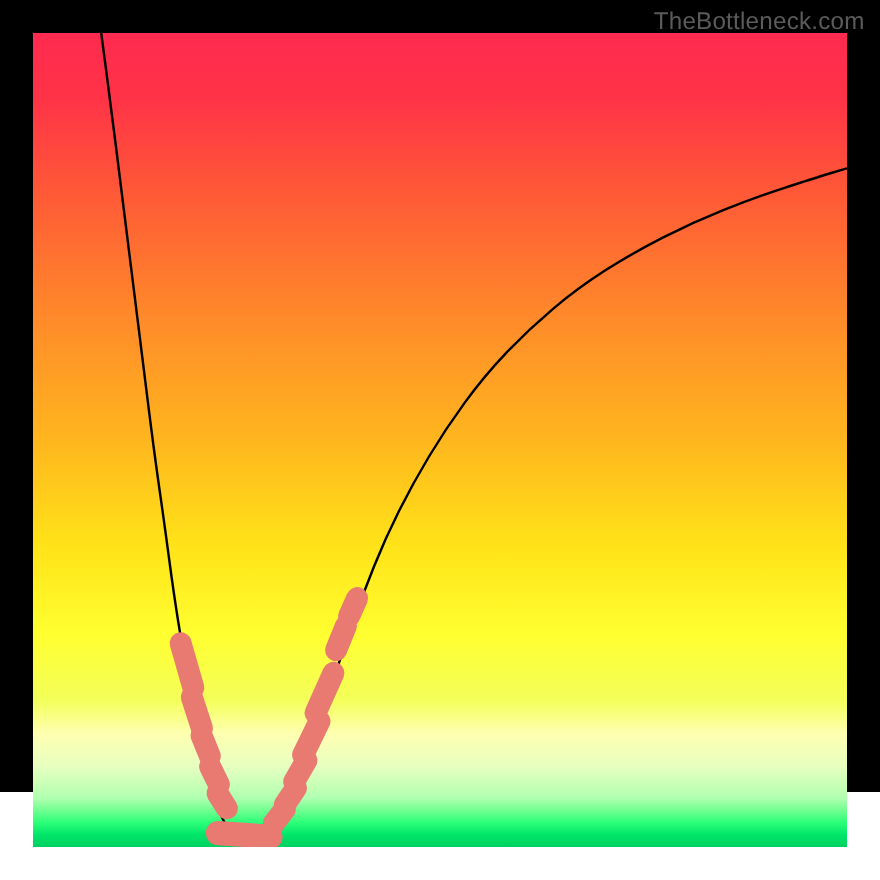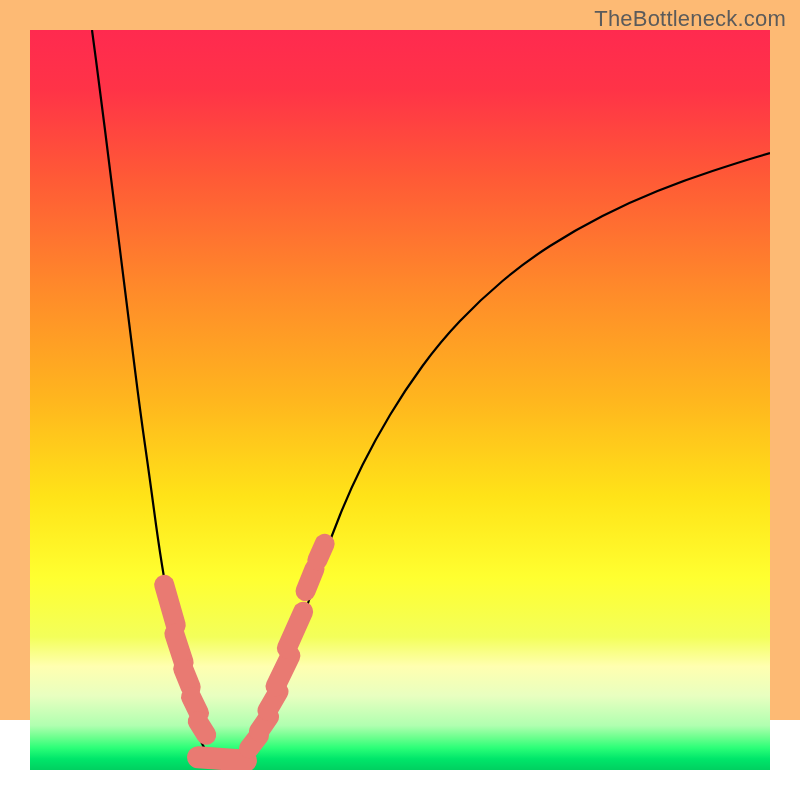--- a/index.html
+++ b/index.html
@@ -1,21 +1,21 @@
 <!DOCTYPE html>
 <html><head>
   <meta charset="utf-8">
   <style>
     * { margin: 0; padding: 0; box-sizing: border-box; }
     html, body { width: 800px; height: 800px; overflow: hidden; }
     #chart-container {
       width: 800px;
       height: 720px;
       position: relative;
-      background: #fdba74;
+      background: #000000;
     }
     #watermark {
       position: absolute;
       top: 6px;
       right: 14px;
       font-family: Arial, sans-serif;
       font-size: 22px;
       color: #5b5b5b;
       font-weight: 500;
       letter-spacing: 0.2px;

